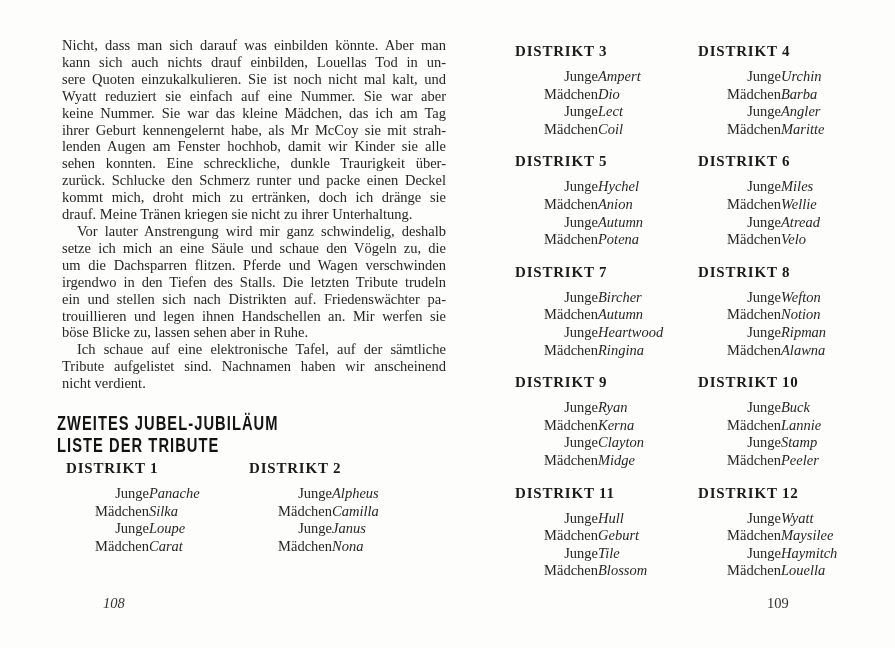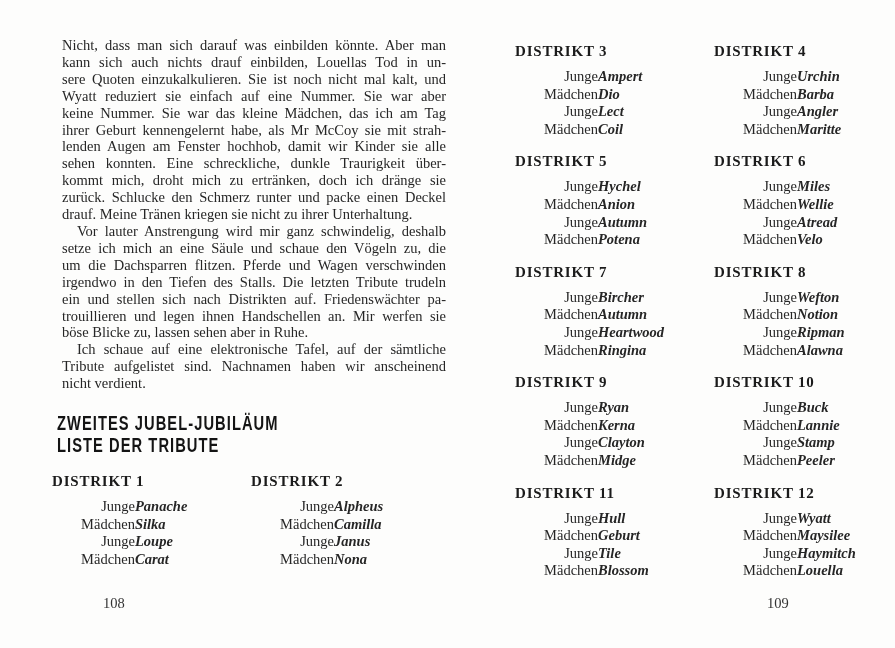--- a/index.html
+++ b/index.html
@@ -13,50 +13,50 @@
   .line.last{text-align-last:left;}
   .line.indent{text-indent:15px;}
   
   .display-heading{
     position:absolute;left:57px;top:412px;margin:0;
     font-family:"Liberation Sans",sans-serif;font-weight:700;font-size:21px;line-height:22px;
     letter-spacing:1.5px;color:#141414;white-space:nowrap;
     transform:scaleX(0.70);transform-origin:left top;
   }
   
-  .districts-grid{position:absolute;display:grid;grid-template-columns:183px 1fr;column-gap:16px;}
-  #left-districts{left:52px;top:459px;width:384px;margin-top:13px;}
+  .districts-grid{position:absolute;display:grid;grid-template-columns:183px 1fr;column-gap:0;}
+  #left-districts{left:66px;top:459px;width:384px;}
   #right-districts{left:515px;top:42px;width:334px;}
   .district{margin-bottom:14px;}
   .district-title{font-weight:700;font-size:15px;letter-spacing:0.8px;line-height:18px;margin-bottom:8px;color:#1b1b1b;}
   .tribute-row{display:flex;font-size:14.5px;line-height:17.6px;}
   .t-label{flex:0 0 83px;text-align:right;}
-  .t-name{font-style:italic;font-weight:bold;}
+  .t-name{font-style:italic;}
   
   .page-number{position:absolute;top:595px;font-size:14.5px;color:#333;}
-  .page-number.left{left:103px;}
+  .page-number.left{left:103px;font-style:italic;}
   .page-number.right{left:767px;}
 </style>
 </head>
 <body>
 
 <div class="spread" style="--paper: #fdfdfc; --ink: #262626;">
 
   <div>
     <div class="body-text" id="paragraphs">
         <div class="line">Nicht, dass man sich darauf was einbilden könnte. Aber man</div>
         <div class="line">kann sich auch nichts drauf einbilden, Louellas Tod in un-</div>
         <div class="line">sere Quoten einzukalkulieren. Sie ist noch nicht mal kalt, und</div>
         <div class="line">Wyatt reduziert sie einfach auf eine Nummer. Sie war aber</div>
         <div class="line">keine Nummer. Sie war das kleine Mädchen, das ich am Tag</div>
         <div class="line">ihrer Geburt kennengelernt habe, als Mr McCoy sie mit strah-</div>
         <div class="line">lenden Augen am Fenster hochhob, damit wir Kinder sie alle</div>
         <div class="line">sehen konnten. Eine schreckliche, dunkle Traurigkeit über-</div>
+        <div class="line">zurück. Schlucke den Schmerz runter und packe einen Deckel</div>
         <div class="line">kommt mich, droht mich zu ertränken, doch ich dränge sie</div>
-        <div class="line">zurück. Schlucke den Schmerz runter und packe einen Deckel</div>
         <div class="line last">drauf. Meine Tränen kriegen sie nicht zu ihrer Unterhaltung.</div>
         <div class="line indent">Vor lauter Anstrengung wird mir ganz schwindelig, deshalb</div>
         <div class="line">setze ich mich an eine Säule und schaue den Vögeln zu, die</div>
         <div class="line">um die Dachsparren flitzen. Pferde und Wagen verschwinden</div>
         <div class="line">irgendwo in den Tiefen des Stalls. Die letzten Tribute trudeln</div>
         <div class="line">ein und stellen sich nach Distrikten auf. Friedenswächter pa-</div>
         <div class="line">trouillieren und legen ihnen Handschellen an. Mir werfen sie</div>
         <div class="line last">böse Blicke zu, lassen sehen aber in Ruhe.</div>
         <div class="line indent">Ich schaue auf eine elektronische Tafel, auf der sämtliche</div>
         <div class="line">Tribute aufgelistet sind. Nachnamen haben wir anscheinend</div>

